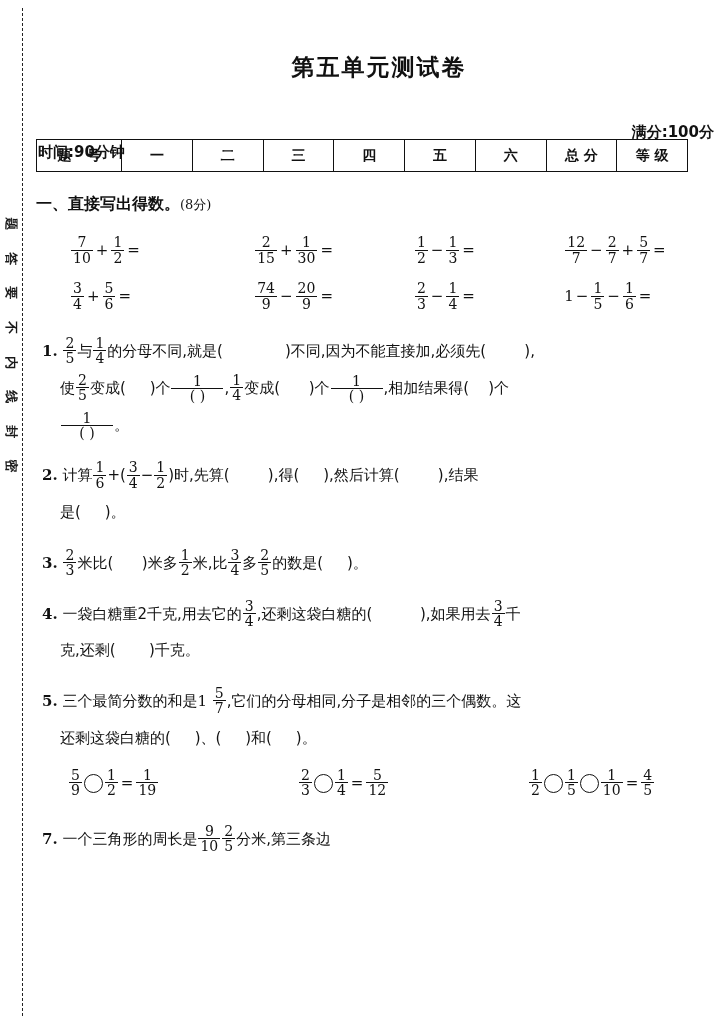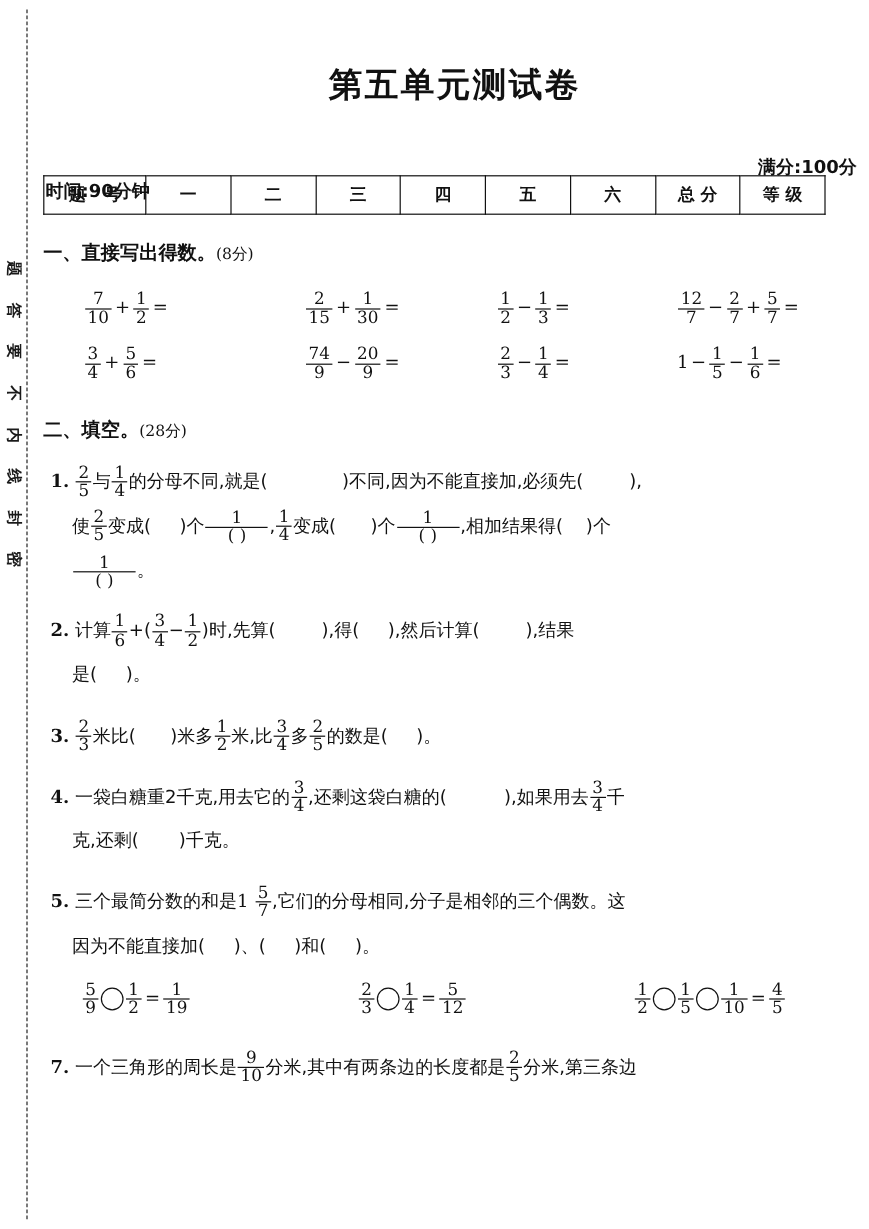--- a/index.html
+++ b/index.html
@@ -49,21 +49,21 @@
 
   
   #page {
     position: absolute;
     left: 34px; top: 0;
     width: 690px; height: 1024px;
   }
 
   #paper-title {
     text-align: center;
-    font-size: 28px;
+    font-size: 23px;
     font-weight: bold;
     letter-spacing: 2px;
     margin: 52px 0 0 0;
     font-family: "DejaVu Serif", "Liberation Serif", serif;
   }
 
   #meta-row {
     position: relative;
     margin: 24px 4px 0 4px;
     font-size: 15px;
@@ -256,23 +256,20 @@
       </div>
       <div class="oral-cell c3">
         <span class="frac"><span class="num">2</span><span class="den">3</span></span><span class="op">−</span><span class="frac"><span class="num">1</span><span class="den">4</span></span><span class="op">=</span>
       </div>
       <div class="oral-cell c4">
         <span class="digits">1</span><span class="op">−</span><span class="frac"><span class="num">1</span><span class="den">5</span></span><span class="op">−</span><span class="frac"><span class="num">1</span><span class="den">6</span></span><span class="op">=</span>
       </div>
     </div>
   </div>
 
-  <div class="section-head">
-    <span>二、填空。</span><span class="pts">(28分)</span>
-  </div>
 
   <div class="q">
     <div class="qline first">
       <span class="num-lbl">1.</span>
       <span class="frac"><span class="num">2</span><span class="den">5</span></span><span class="han">与</span><span class="frac"><span class="num">1</span><span class="den">4</span></span><span class="han">的分母不同,就是(</span><span class="blank">&nbsp;&nbsp;&nbsp;&nbsp;&nbsp;&nbsp;&nbsp;&nbsp;&nbsp;&nbsp;&nbsp;&nbsp;&nbsp;</span><span class="han">)不同,因为不能直接加,必须先(</span><span class="blank">&nbsp;&nbsp;&nbsp;&nbsp;&nbsp;&nbsp;&nbsp;&nbsp;</span><span class="han">),</span>
     </div>
     <div class="qline">
       <span class="han">使</span><span class="frac"><span class="num">2</span><span class="den">5</span></span><span class="han">变成(</span><span class="blank">&nbsp;&nbsp;&nbsp;&nbsp;&nbsp;</span><span class="han">)个</span><span class="frac blankden"><span class="num">1</span><span class="den">(          )</span></span><span class="han">,</span><span class="frac"><span class="num">1</span><span class="den">4</span></span><span class="han">变成(</span><span class="blank">&nbsp;&nbsp;&nbsp;&nbsp;&nbsp;&nbsp;</span><span class="han">)个</span><span class="frac blankden"><span class="num">1</span><span class="den">(          )</span></span><span class="han">,相加结果得(</span><span class="blank">&nbsp;&nbsp;&nbsp;&nbsp;</span><span class="han">)个</span>
     </div>
     <div class="qline">
@@ -306,36 +303,36 @@
       <span class="han">克,还剩(</span><span class="blank">&nbsp;&nbsp;&nbsp;&nbsp;&nbsp;&nbsp;&nbsp;</span><span class="han">)千克。</span>
     </div>
   </div>
 
   <div class="q">
     <div class="qline first">
       <span class="num-lbl">5.</span>
       <span class="han">三个最简分数的和是</span><span class="mixed"><span class="whole digits">1</span>&nbsp;<span class="frac"><span class="num">5</span><span class="den">7</span></span></span><span class="han">,它们的分母相同,分子是相邻的三个偶数。这</span>
     </div>
     <div class="qline">
-      <span class="han">因为不能直接加(</span><span class="blank">&nbsp;&nbsp;&nbsp;&nbsp;&nbsp;</span><span class="han">)、(</span><span class="blank">&nbsp;&nbsp;&nbsp;&nbsp;&nbsp;</span><span class="han">)和(</span><span class="blank">&nbsp;&nbsp;&nbsp;&nbsp;&nbsp;</span><span class="han">)。</span>
+      <span class="han">还剩这袋白糖的(</span><span class="blank">&nbsp;&nbsp;&nbsp;&nbsp;&nbsp;</span><span class="han">)、(</span><span class="blank">&nbsp;&nbsp;&nbsp;&nbsp;&nbsp;</span><span class="han">)和(</span><span class="blank">&nbsp;&nbsp;&nbsp;&nbsp;&nbsp;</span><span class="han">)。</span>
     </div>
   </div>
 
   <div id="q6-eqs">
     <div id="q6-eq-1">
       <span class="frac"><span class="num">5</span><span class="den">9</span></span><span class="circle sm"></span><span class="frac"><span class="num">1</span><span class="den">2</span></span><span class="op">=</span><span class="frac"><span class="num">1</span><span class="den">19</span></span>
     </div>
     <div id="q6-eq-2">
       <span class="frac"><span class="num">2</span><span class="den">3</span></span><span class="circle sm"></span><span class="frac"><span class="num">1</span><span class="den">4</span></span><span class="op">=</span><span class="frac"><span class="num">5</span><span class="den">12</span></span>
     </div>
     <div id="q6-eq-3">
       <span class="frac"><span class="num">1</span><span class="den">2</span></span><span class="circle sm"></span><span class="frac"><span class="num">1</span><span class="den">5</span></span><span class="circle sm"></span><span class="frac"><span class="num">1</span><span class="den">10</span></span><span class="op">=</span><span class="frac"><span class="num">4</span><span class="den">5</span></span>
     </div>
   </div>
 
   <div class="q">
     <div class="qline first">
       <span class="num-lbl">7.</span>
-      <span class="han">一个三角形的周长是</span><span class="frac"><span class="num">9</span><span class="den">10</span></span><span class="han">分米,其中有两条边的长度都是</span><span class="frac"><span class="num">2</span><span class="den">5</span></span><span class="han">分米,第三条边</span>
+      <span class="han">一个三角形的周长是</span><span class="frac"><span class="num">9</span><span class="den">10</span></span><span class="frac"><span class="num">2</span><span class="den">5</span></span><span class="han">分米,第三条边</span>
     </div>
   </div>
 
 </div>
 
 </body></html>

